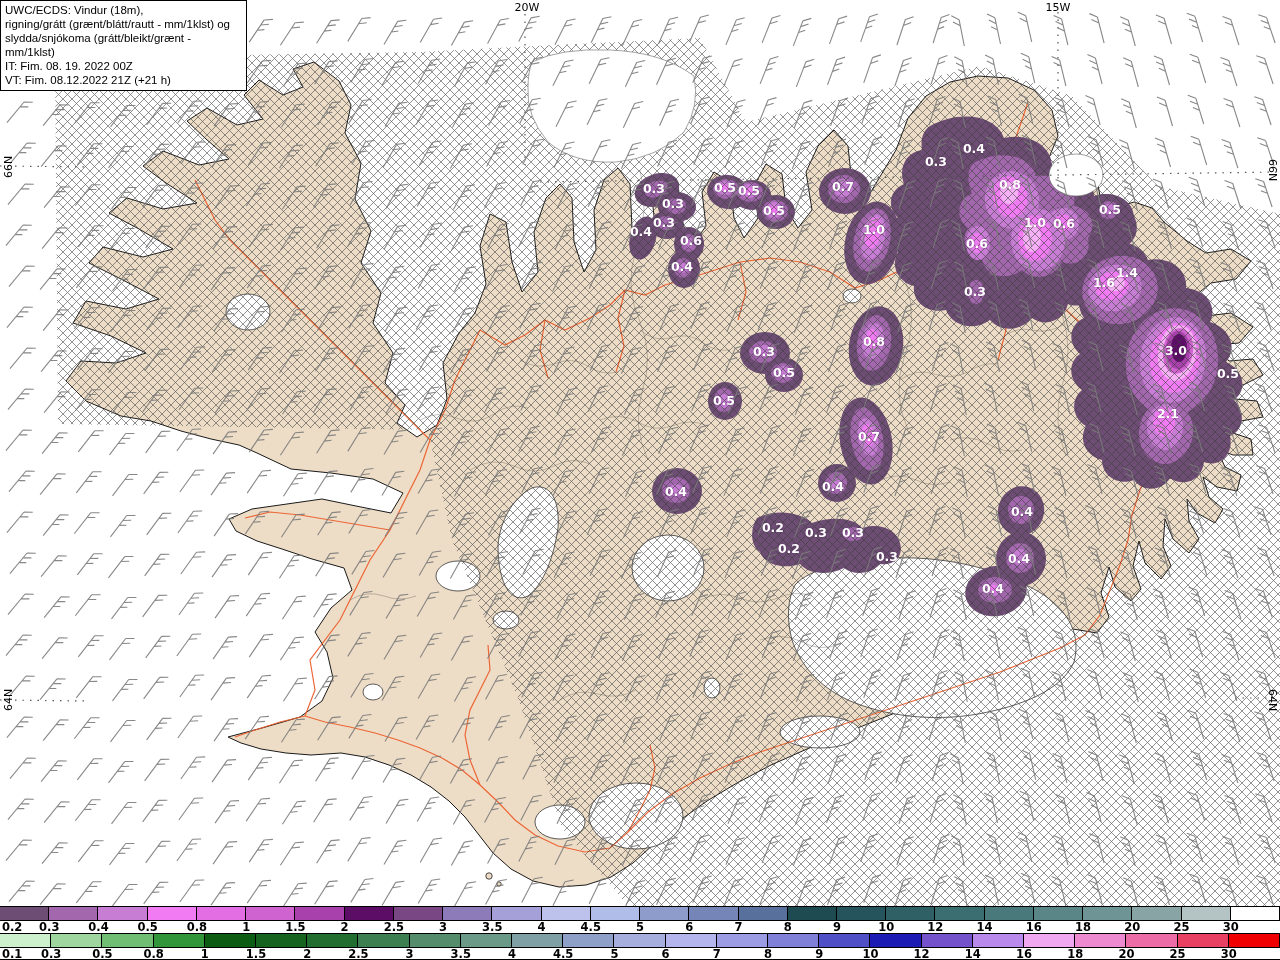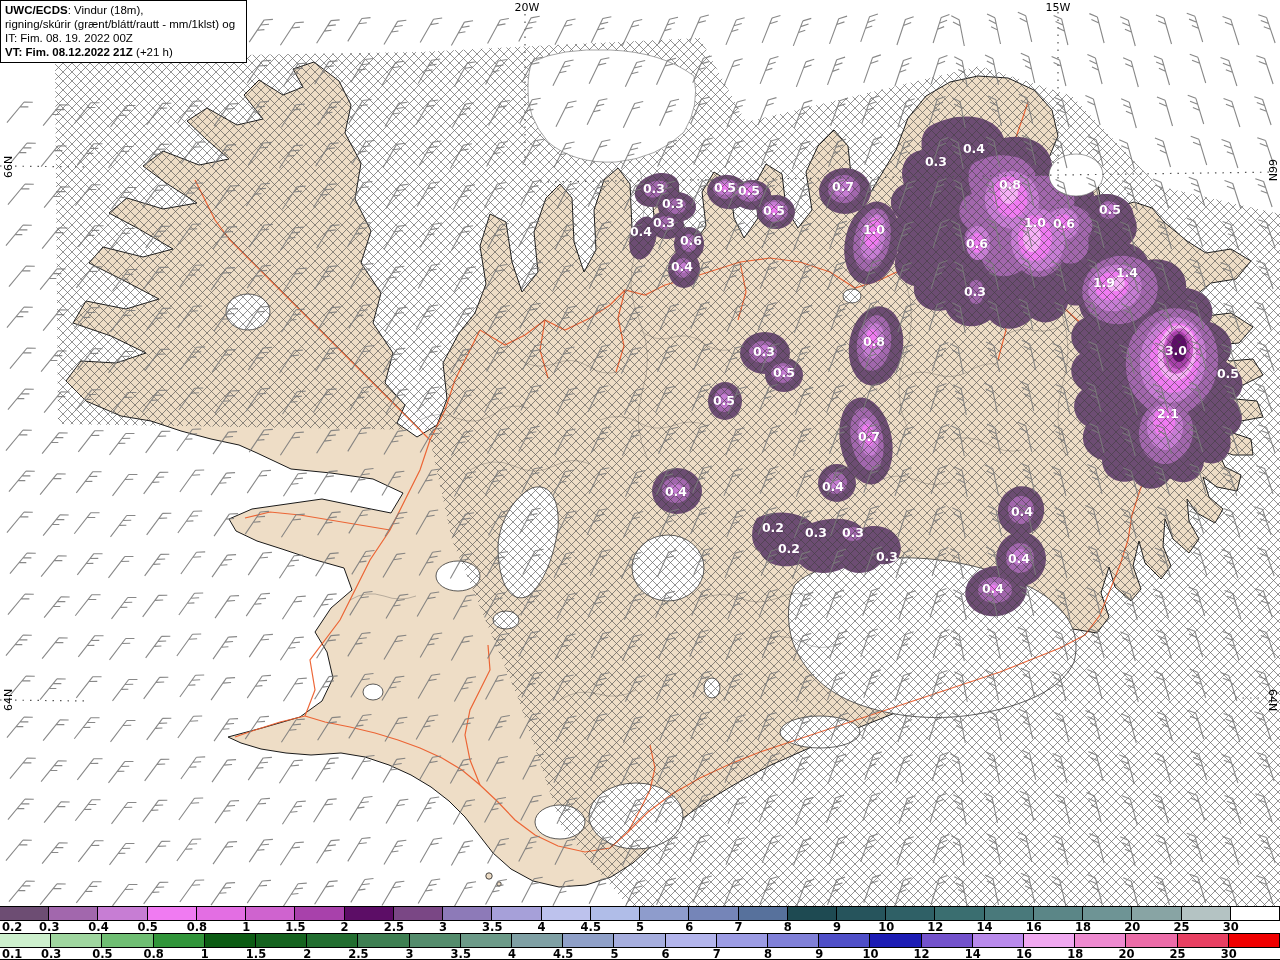--- a/index.html
+++ b/index.html
@@ -7,21 +7,21 @@
          font-family:"Liberation Sans","DejaVu Sans",sans-serif;}
   #mapwrap{position:absolute;left:0;top:0;width:1280px;height:906px;}
   #mapsvg{position:absolute;left:0;top:0;}
   .plabel{position:absolute;color:#fff;font-size:12.5px;font-weight:600;
           transform:translate(-50%,-50%);white-space:nowrap;z-index:20;
           font-family:"DejaVu Sans",sans-serif;text-shadow:0 0 2px rgba(70,20,80,.55);}
   .glabel{position:absolute;color:#000;font-size:11px;z-index:25;white-space:nowrap;
           font-family:"DejaVu Sans",sans-serif;transform:translate(-50%,-50%);}
   #legend{position:absolute;left:0;top:0;width:237px;background:#fff;border:1px solid #000;
           padding:2px 4px 3px 4px;font-size:11.5px;line-height:14px;color:#000;z-index:30;}
-  #legend b{font-weight:700;}
+  #legend b{font-weight:400;}
   .cbar{position:absolute;left:0;width:1280px;height:15px;display:flex;box-sizing:border-box;
         border-top:1px solid #000;border-bottom:1px solid #000;z-index:10;}
   .cbar .seg{flex:1 1 auto;border-right:1px solid #000;box-sizing:border-box;}
   .cbar-labels{position:absolute;left:0;width:1280px;height:12px;z-index:10;}
   .cbar-labels span{position:absolute;top:-1px;font-size:11.5px;font-weight:700;color:#000;
         font-family:"DejaVu Sans",sans-serif;transform:translateX(-50%);}
   .cbar-labels span.first{transform:none;}
   #bar1{top:906px;} #bar1l{top:921px;} #bar2{top:933px;} #bar2l{top:948px;border-bottom:1px solid #000;height:11px;}
 </style>
 </head>
@@ -1080,21 +1080,21 @@
         <div class="plabel" style="left: 843px; top: 186px;">0.7</div>
         <div class="plabel" style="left: 874px; top: 229px;">1.0</div>
         <div class="plabel" style="left: 936px; top: 161px;">0.3</div>
         <div class="plabel" style="left: 974px; top: 148px;">0.4</div>
         <div class="plabel" style="left: 1010px; top: 184px;">0.8</div>
         <div class="plabel" style="left: 1035px; top: 222px;">1.0</div>
         <div class="plabel" style="left: 1064px; top: 223px;">0.6</div>
         <div class="plabel" style="left: 1110px; top: 209px;">0.5</div>
         <div class="plabel" style="left: 977px; top: 243px;">0.6</div>
         <div class="plabel" style="left: 975px; top: 291px;">0.3</div>
-        <div class="plabel" style="left: 1104px; top: 282px;">1.9</div>
+        <div class="plabel" style="left: 1104px; top: 282px;">1.6</div>
         <div class="plabel" style="left: 1127px; top: 272px;">1.4</div>
         <div class="plabel" style="left: 1176px; top: 350px;">3.0</div>
         <div class="plabel" style="left: 1228px; top: 373px;">0.5</div>
         <div class="plabel" style="left: 1168px; top: 413px;">2.1</div>
         <div class="plabel" style="left: 764px; top: 351px;">0.3</div>
         <div class="plabel" style="left: 784px; top: 372px;">0.5</div>
         <div class="plabel" style="left: 874px; top: 341px;">0.8</div>
         <div class="plabel" style="left: 724px; top: 400px;">0.5</div>
         <div class="plabel" style="left: 869px; top: 436px;">0.7</div>
         <div class="plabel" style="left: 833px; top: 486px;">0.4</div>
@@ -1113,21 +1113,22 @@
         <div class="glabel" style="left: 527px; top: 7px;">20W</div>
         <div class="glabel" style="left: 1058px; top: 7px;">15W</div>
         <div class="glabel" style="left: 8px; top: 167px; transform: translate(-50%, -50%) rotate(-90deg);">66N</div>
         <div class="glabel" style="left: 1272px; top: 170px; transform: translate(-50%, -50%) rotate(90deg);">66N</div>
         <div class="glabel" style="left: 8px; top: 700px; transform: translate(-50%, -50%) rotate(-90deg);">64N</div>
         <div class="glabel" style="left: 1272px; top: 700px; transform: translate(-50%, -50%) rotate(90deg);">64N</div>
       </div>
 
     <div id="legend">
       <div><b>UWC/ECDS</b><span>: Vindur (18m),</span></div>
-      <div>rigning/skúrir (grænt/blátt/rautt - mm/1klst) og</div>
+      <div>rigning/grátt (grænt/blátt/rautt - mm/1klst) og</div>
+      <div>slydda/snjókoma (grátt/bleikt/grænt - mm/1klst)</div>
       <div>IT: Fim. 08. 19. 2022 00Z</div>
       <div><b>VT: Fim. 08.12.2022 21Z</b><span> (+21 h)</span></div>
     </div>
   </div>
 
   <div id="bar1" class="cbar">
       <div class="seg" style="background: rgb(109, 77, 115);"></div>
       <div class="seg" style="background: rgb(162, 103, 173);"></div>
       <div class="seg" style="background: rgb(199, 125, 212);"></div>
       <div class="seg" style="background: rgb(240, 123, 242);"></div>

